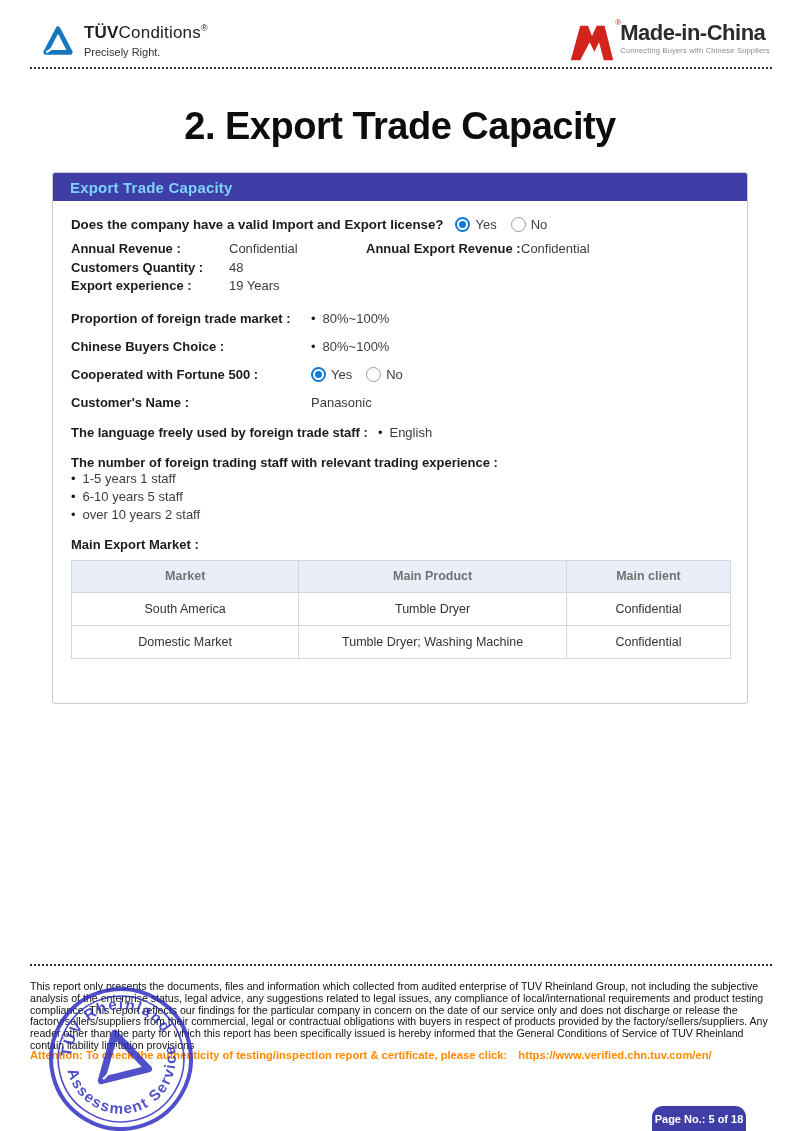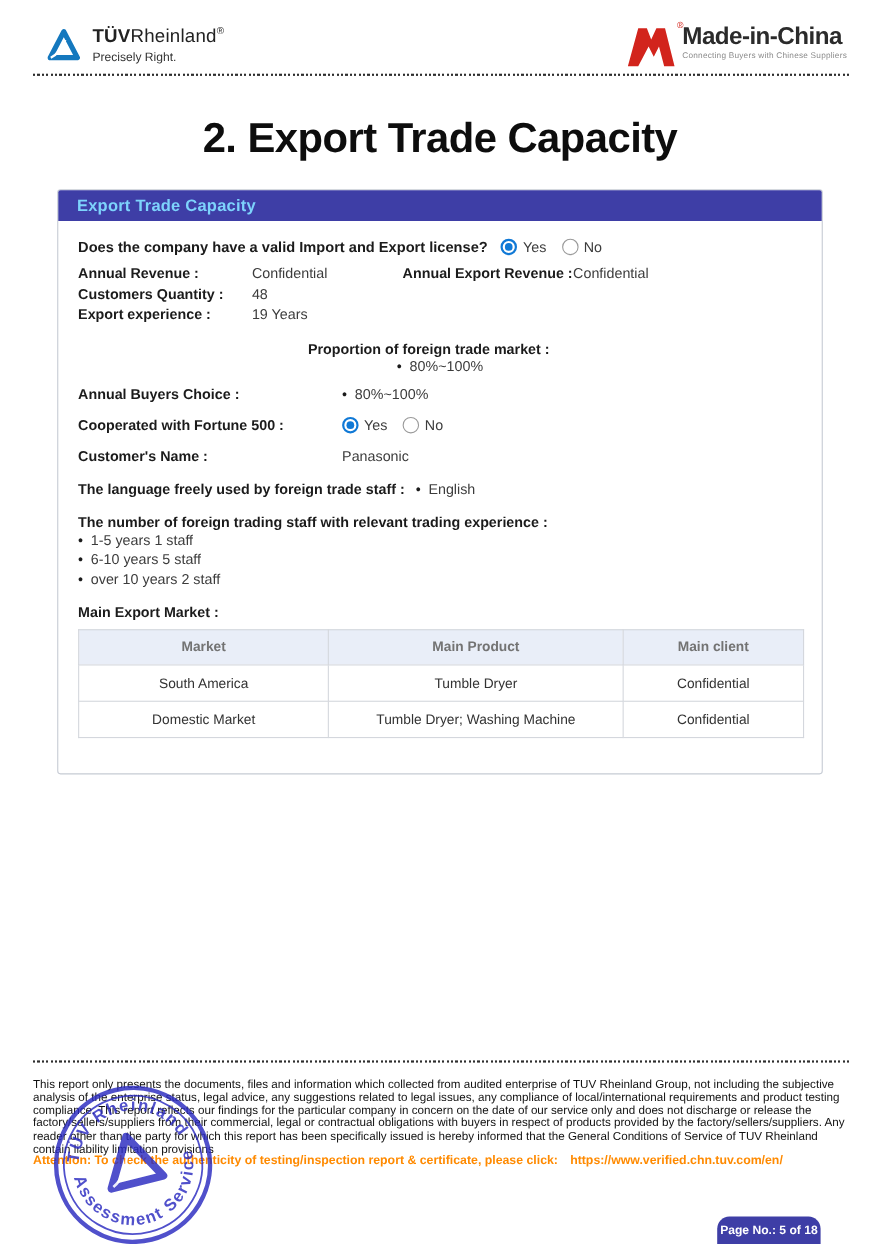--- a/index.html
+++ b/index.html
@@ -87,21 +87,21 @@
 
   <div class="hdr">
     <div class="tuv-logo">
       <span>
         <svg width="36" height="36" viewBox="0 0 38 38">
           <path d="M6 30 L19 5 L32 30 Z" fill="none" stroke="#1478be" stroke-width="5" stroke-linejoin="round"></path>
           <path d="M6.5 30 Q15 26 20.5 13" fill="none" stroke="#ffffff" stroke-width="2.2"></path>
         </svg>
       </span>
       <span class="tuv-text">
-        <span class="tuv-brand"><b>TÜV</b><span>Rheinland</span><span class="tuv-reg">®</span></span>
+        <span class="tuv-brand"><b>TÜV</b><span>Conditions</span><span class="tuv-reg">®</span></span>
         <div class="tuv-tag">Precisely Right.</div>
       </span>
     </div>
     <div class="mic-logo">
       <span class="mic-m">
         <svg width="44" height="42" viewBox="0 0 56 44">
           <path d="M1 44 L13 0 L23 0 L28 13 L34 0 L44 0 L55 44 L43 44 L37 21 L31 33 L25 21 L13 44 Z" fill="#d2241c"></path>
         </svg>
         <span class="mic-reg">®</span>
       </span>
@@ -145,27 +145,27 @@
         <div class="rev-row">
           <span class="lbl w158">Customers Quantity :</span>
           <span class="val">48</span>
         </div>
         <div class="rev-row">
           <span class="lbl w158">Export experience :</span>
           <span class="val">19 Years</span>
         </div>
       </div>
 
-      <div class="row gap-row" style="margin-top:14px;flex-direction:column;">
+      <div class="row gap-row" style="margin-top:14px;">
         <span class="lbl w240">Proportion of foreign trade market :</span>
         <span class="val"><span class="bullet-dot">•</span><span>80%~100%</span></span>
       </div>
 
       <div class="row gap-row">
-        <span class="lbl w240">Annual Buyers Choice :</span>
+        <span class="lbl w240">Chinese Buyers Choice :</span>
         <span class="val"><span class="bullet-dot">•</span><span>80%~100%</span></span>
       </div>
 
       <div class="row gap-row">
         <span class="lbl w240">Cooperated with Fortune 500 :</span>
         <span class="radios">
           <span class="radio-opt">
             <span class="radio sel"></span>
             <span>Yes</span>
           </span>

